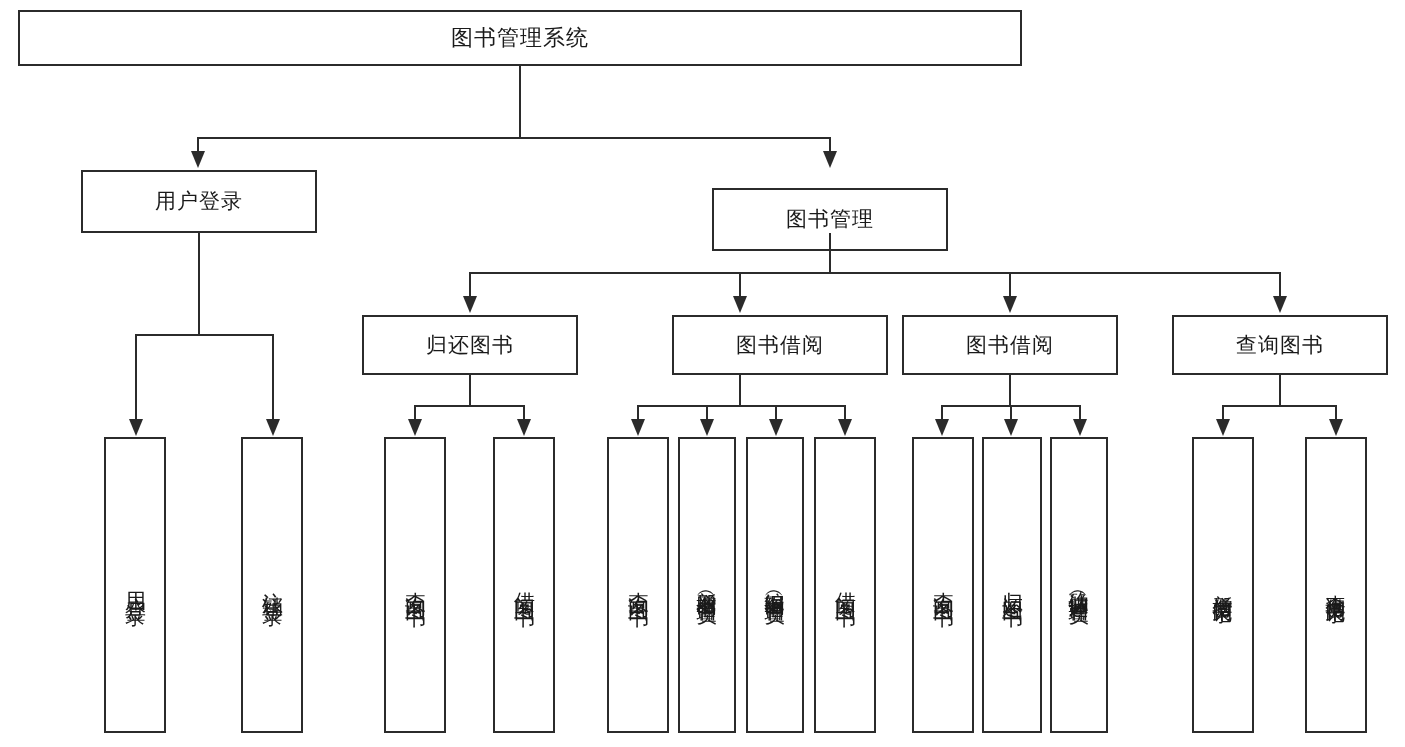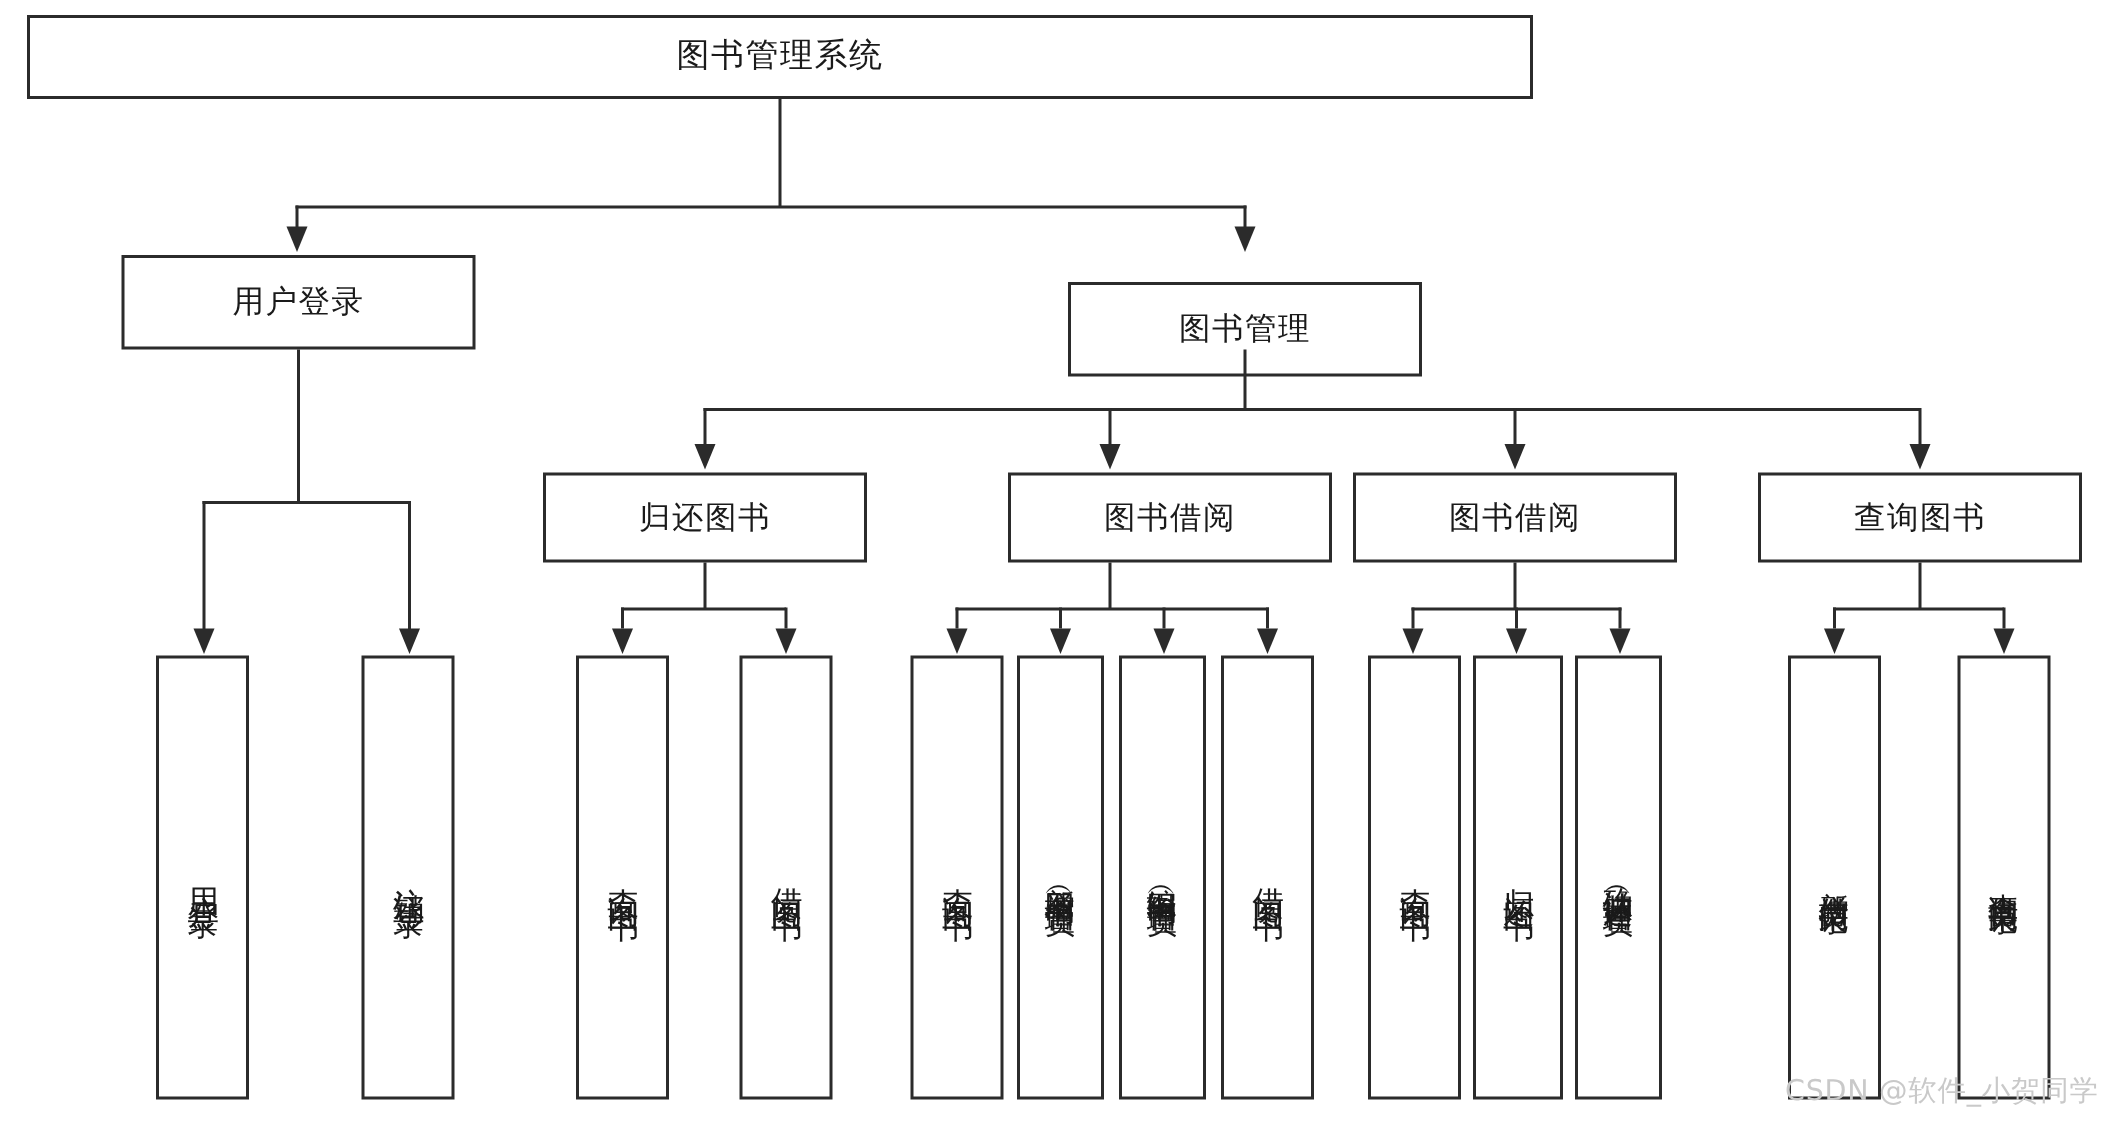--- a/index.html
+++ b/index.html
@@ -218,17 +218,14 @@
     <span class="label">确认归还（管理员）</span>
   </div>
 
   <div class="box v tight" style="left:1192px; top:437px; width:62px; height:296px;">
     <span class="label">新增借阅记录</span>
   </div>
   <div class="box v tight" style="left:1305px; top:437px; width:62px; height:296px;">
     <span class="label">查询借阅记录</span>
   </div>
 
-  <div id="watermark" style="left:1190px; top:714px;">
-    <span>CSDN @软件_小贺同学</span>
-  </div>
 
 </div>
 
 </body></html>

